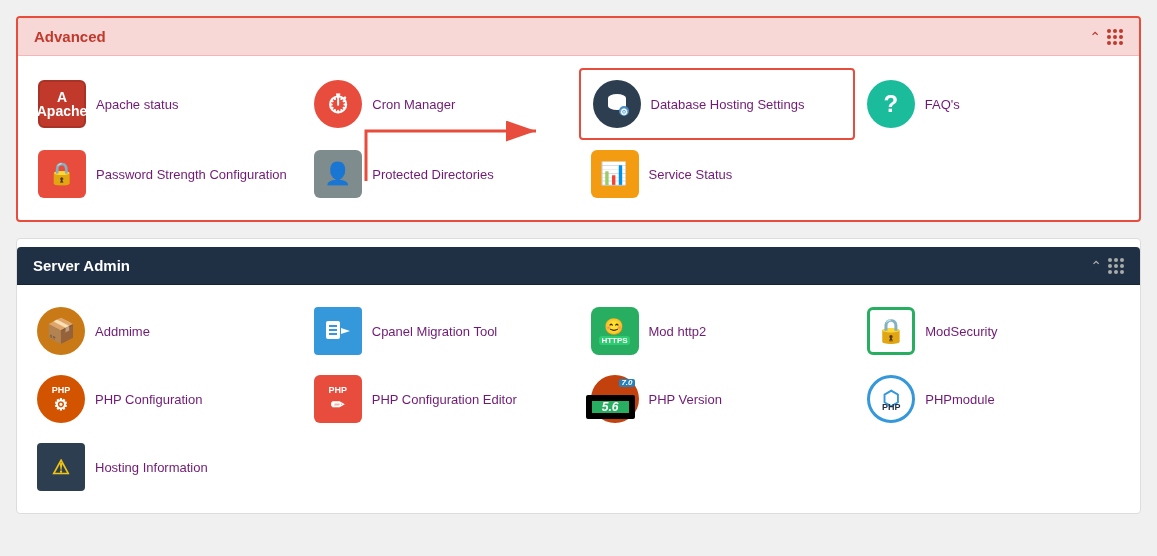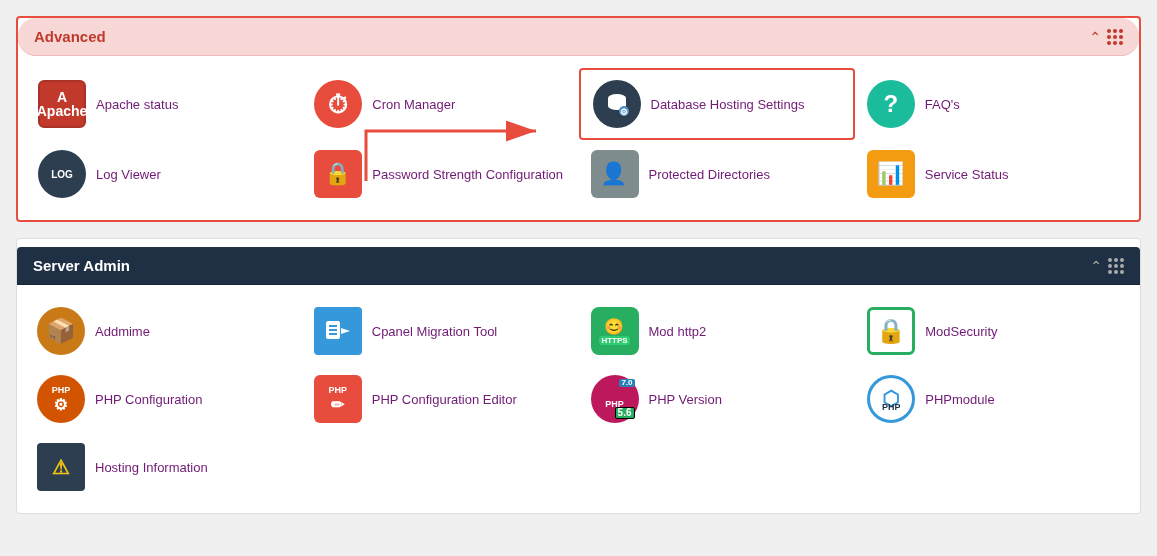--- a/index.html
+++ b/index.html
@@ -21,21 +21,20 @@
       display: flex;
       justify-content: space-between;
       align-items: center;
       padding: 10px 16px;
       border-radius: 4px 4px 0 0;
     }
 
     .section-header.advanced {
       background: #f8d7d7;
       border-bottom: 1px solid #f0b8b8;
-      border-radius: 18px;
     }
 
     .section-header.server-admin {
       background: #1f3044;
       color: #fff;
       border-bottom: 1px solid #152534;
       margin-top: 8px;
     }
 
     .section-header-title {
@@ -306,24 +305,20 @@
           </svg>
         </div>
         <span class="menu-item-label">Database Hosting Settings</span>
       </a>
 
       <a class="menu-item" href="#">
         <div class="icon-wrap icon-faq" style="font-size:24px; font-weight:bold;">?</div>
         <span class="menu-item-label">FAQ's</span>
       </a>
 
-      <a class="menu-item" href="#">
-        <div class="icon-wrap icon-log" style="border-radius:50%; font-size:10px; font-weight:bold;">LOG</div>
-        <span class="menu-item-label">Log Viewer</span>
-      </a>
 
       <a class="menu-item" href="#">
         <div class="icon-wrap icon-password" style="font-size:22px;">🔒</div>
         <span class="menu-item-label">Password Strength Configuration</span>
       </a>
 
       <a class="menu-item" href="#">
         <div class="icon-wrap icon-protected" style="font-size:22px;">👤</div>
         <span class="menu-item-label">Protected Directories</span>
       </a>
@@ -408,24 +403,24 @@
 
     <a class="menu-item" href="#">
       <div class="icon-wrap icon-phpeditor" style="background:#e74c3c; border-radius:6px; font-size:10px; font-weight:bold; color:#fff; flex-direction:column;">
         <div style="font-size:9px; font-weight:bold;">PHP</div>
         <div style="font-size:16px;">✏</div>
       </div>
       <span class="menu-item-label">PHP Configuration Editor</span>
     </a>
 
     <a class="menu-item" href="#">
-      <div class="icon-wrap icon-phpversion" style="background:#be185d; border-radius:50%; flex-direction:column; font-size:9px; font-weight:bold; color:#fff; padding:4px; position:relative;">
+      <div class="icon-wrap icon-phpversion" style="background:#c2410c; border-radius:50%; flex-direction:column; font-size:9px; font-weight:bold; color:#fff; padding:4px; position:relative;font-style:italic;">
         <div style="font-size:8px; position:absolute; top:4px; right:4px; background:#2980b9; border-radius:2px; padding:0 2px;">7.0</div>
         <div style="font-size:9px; font-weight:bold; margin-top:10px;">PHP</div>
-        <div style="font-size:10px; position:absolute; bottom:4px; right:4px; background:#27ae60; border:1px solid #000000; border-radius:2px; padding:0 2px;">5.6</div>
+        <div style="font-size:12px; position:absolute; bottom:4px; right:4px; background:#27ae60; border:6px solid #000000; border-radius:2px; padding:0 10px;">5.6</div>
       </div>
       <span class="menu-item-label">PHP Version</span>
     </a>
 
     <a class="menu-item" href="#">
       <div class="icon-wrap icon-phpmodule" style="border-radius:50%; border:3px solid #3498db; background:#fff; flex-direction:column; font-size:9px; font-weight:bold; color:#1f3044;">
         <div style="font-size:20px; color:#3498db;">⬡</div>
         <div style="font-size:9px; font-weight:bold; color:#1f3044; margin-top:-8px;">PHP</div>
       </div>
       <span class="menu-item-label">PHPmodule</span>

